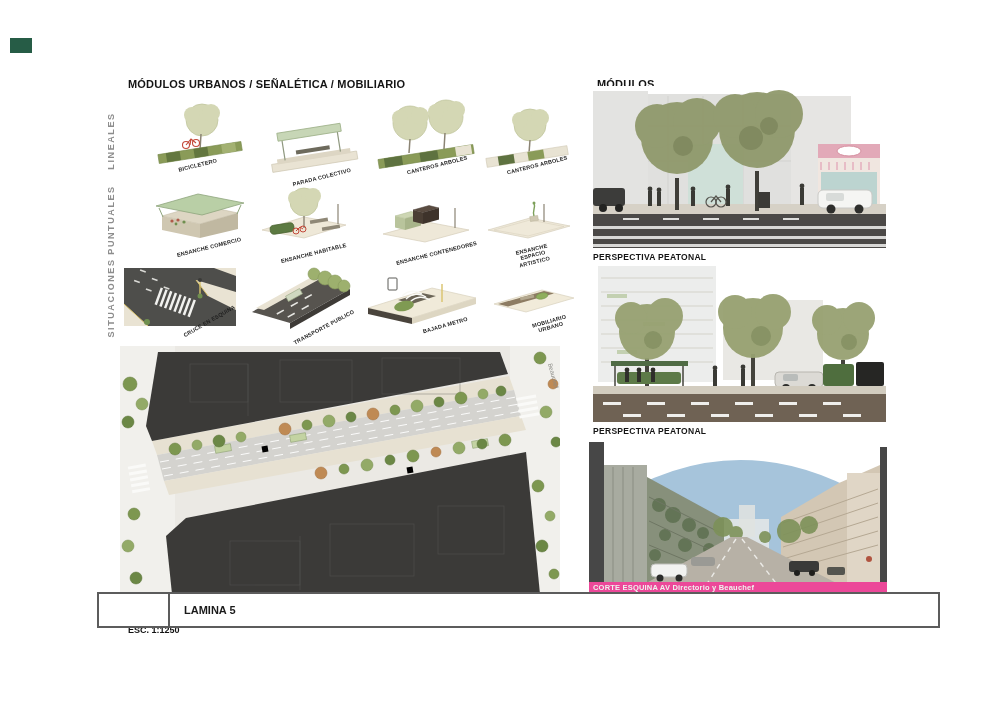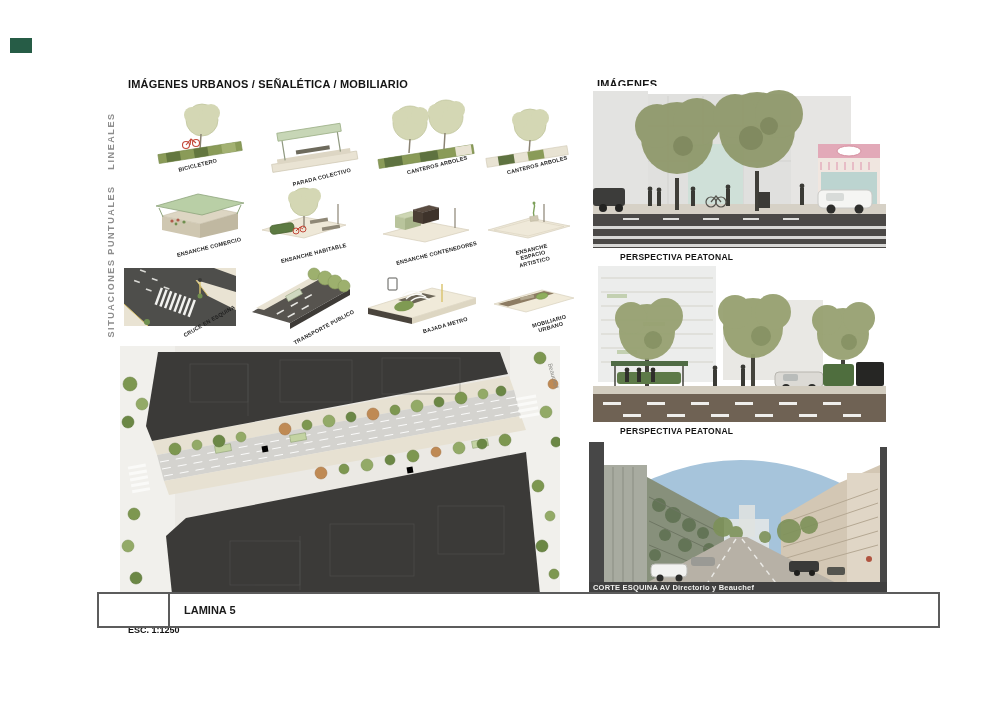--- a/index.html
+++ b/index.html
@@ -13,44 +13,44 @@
     font-size:9px; font-weight:bold; color:#8d8d8d; letter-spacing:1.6px;
     transform:rotate(-90deg); transform-origin:center; text-align:center; white-space:nowrap;
   }
   .module { position:absolute; }
   .module svg { display:block; }
   .module-label {
     position:absolute; font-size:5.5px; font-weight:bold; color:#1e1e1e;
     transform:rotate(-14deg); white-space:nowrap; letter-spacing:.2px;
   }
   .module-label.wrap { white-space:normal; text-align:center; line-height:1.15; }
-  .caption { position:absolute; font-size:8.5px; font-weight:bold; color:#141414; letter-spacing:.3px;margin-left:27px; }
+  .caption { position:absolute; font-size:8.5px; font-weight:bold; color:#141414; letter-spacing:.3px; }
   .caption-overlay {
-    position:absolute; left:0; right:0; bottom:0; height:12px; background:#404040;
+    position:absolute; left:0; right:0; bottom:0; height:12px; background:#ec4899;
     color:#f0f0ee; font-size:7.5px; font-weight:bold; line-height:12px; padding-left:4px;
     letter-spacing:.2px;
   }
   .image-frame { position:absolute; overflow:hidden; }
   .scale-label { position:absolute; left:8px; bottom:3px; font-size:9px; font-weight:bold; color:#111; }
   .title-block {
     position:absolute; left:97px; top:592px; width:798px; height:32px;
     border:2px solid #5c5c5c; background:#ffffff; display:flex; align-items:stretch;padding-left:41px;
   }
   .title-block-cell { width:28px; border-right:2px solid #5c5c5c; }
   .title-block-label { font-size:11px; font-weight:bold; display:flex; align-items:center; padding-left:14px; }
   .logo-mark { position:absolute; left:10px; top:38px; width:22px; height:15px; background:#265c46; }
 </style>
 </head>
 <body>
 
 <div class="board">
 
   <div class="logo-mark"></div>
 
-  <div class="abs section-title" style="left:128px; top:78px;">IMÁGENES URBANOS / SEÑALÉTICA / MOBILIARIO</div>
+  <div class="abs section-title" style="left:128px; top:78px;">MÓDULOS URBANOS / SEÑALÉTICA / MOBILIARIO</div>
 
   <div class="abs row-label" style="left:81px; top:136px; width:60px;">LINEALES</div>
   <div class="abs row-label" style="left:76px; top:215px; width:70px;">PUNTUALES</div>
   <div class="abs row-label" style="left:71px; top:293px; width:80px;">SITUACIONES</div>
 
   <div class="module" style="left:150px; top:96px; width:105px; height:84px;">
     <svg width="105" height="72" viewBox="0 0 105 72">
       <circle cx="52" cy="24" r="16" fill="#d4d7b4" stroke="#c2c79e" stroke-width="0.8"></circle>
       <circle cx="42" cy="19" r="8" fill="#d4d7b4"></circle>
         <circle cx="61" cy="17" r="9" fill="#d4d7b4"></circle>
@@ -379,21 +379,21 @@
         <circle cx="418" cy="140" r="6" fill="#7d9750" stroke="#667d3e"></circle>
           <circle cx="430" cy="170" r="5" fill="#93aa67" stroke="#7a9152"></circle>
         <circle cx="422" cy="200" r="6" fill="#6b8745" stroke="#587236"></circle>
           <circle cx="434" cy="228" r="5" fill="#7d9750" stroke="#667d3e"></circle>
       </g>
       <text x="428" y="18" font-size="6" fill="#8a8a85" font-family="Liberation Sans, sans-serif" transform="rotate(75 428 18)">Beauchef</text>
     </svg>
     <div class="scale-label">ESC. 1:1250</div>
   </div>
 
-  <div class="abs section-title" style="left:597px; top:78px;">IMÁGENES</div>
+  <div class="abs section-title" style="left:597px; top:78px;">MÓDULOS</div>
 
   <div class="image-frame" style="left:593px; top:86px; width:293px; height:162px;">
     <svg width="293" height="162" viewBox="0 0 293 162">
       <rect width="293" height="162" fill="#ffffff"></rect>
       <rect x="0" y="5" width="55" height="120" fill="#e3e3e1"></rect>
       <rect x="55" y="8" width="145" height="117" fill="#e0e0de"></rect>
       <g stroke="#d2d2cf" stroke-width="1">
           <line x1="75" y1="10" x2="75" y2="120"></line>
           <line x1="110" y1="10" x2="110" y2="120"></line>
           <line x1="150" y1="10" x2="150" y2="120"></line>

